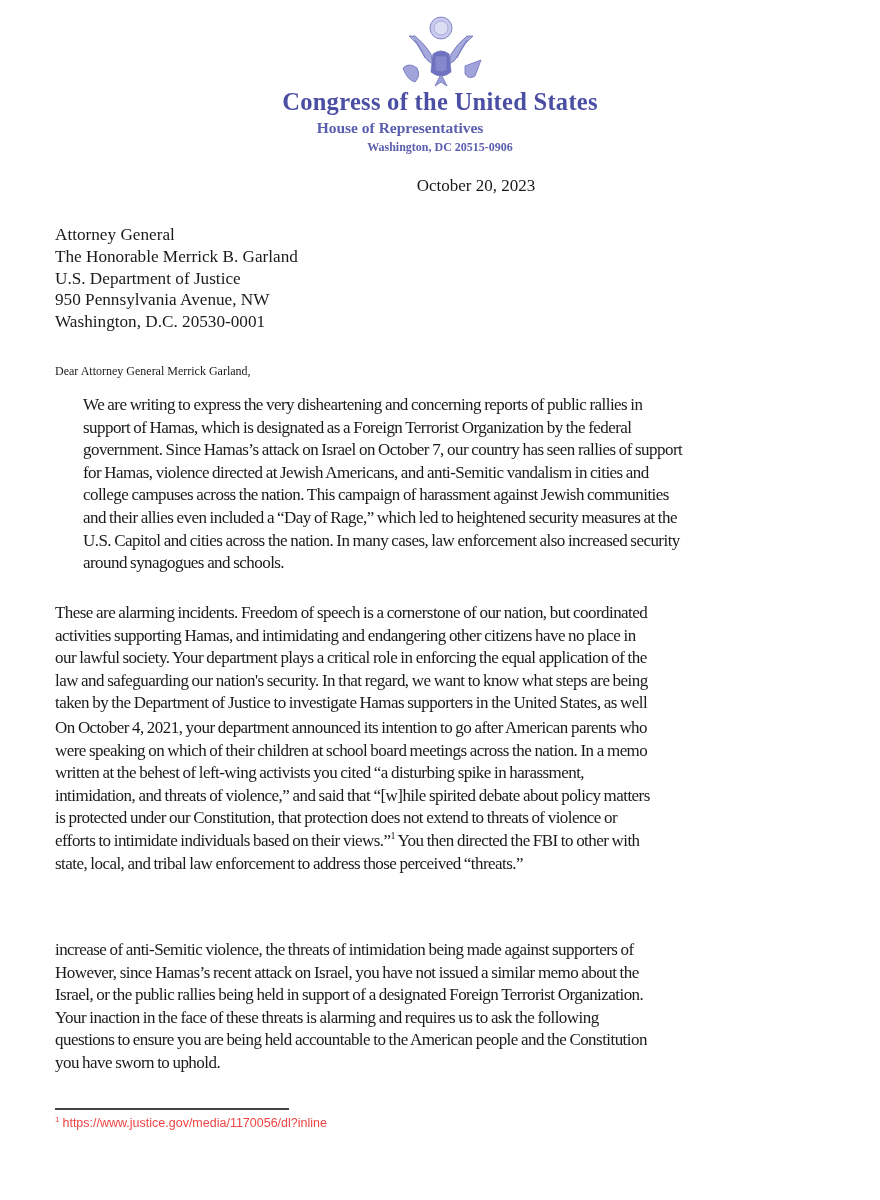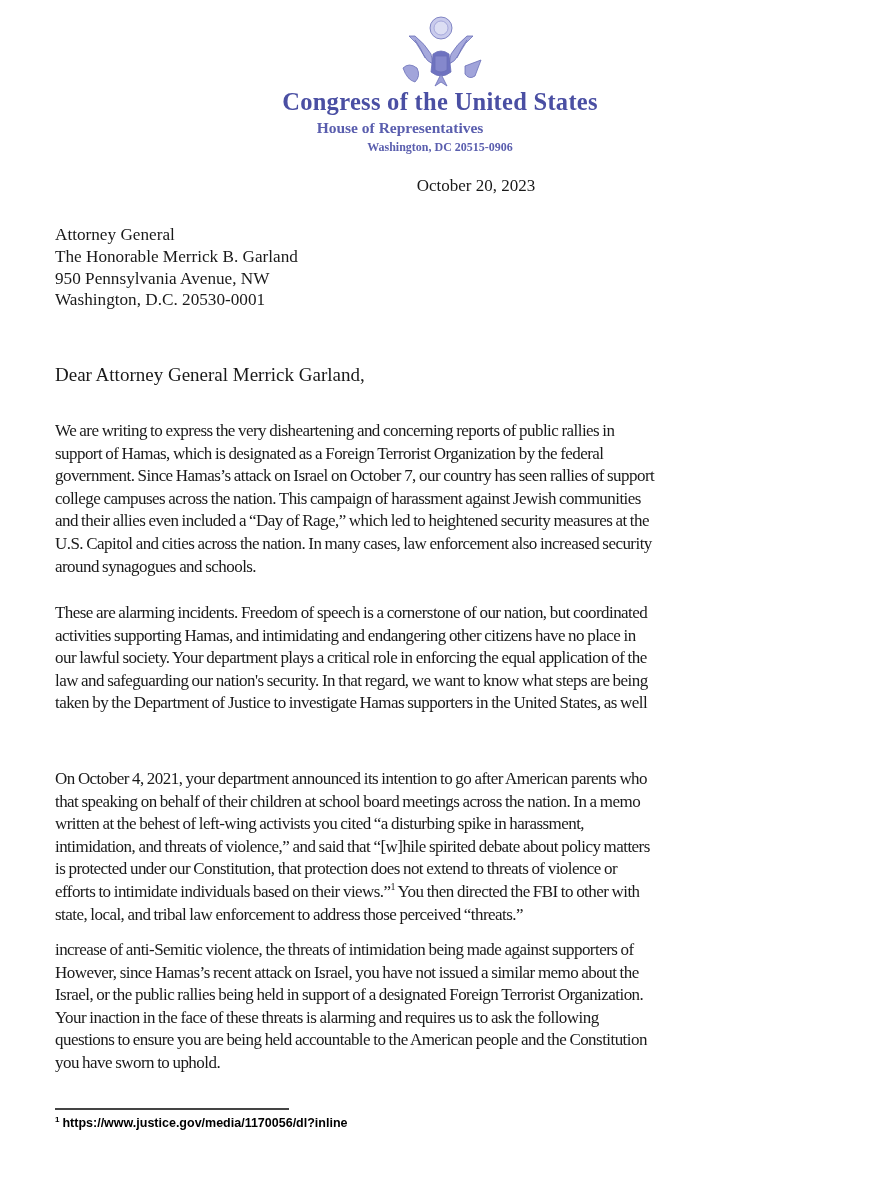--- a/index.html
+++ b/index.html
@@ -27,36 +27,36 @@
     }
     .date {
       position: absolute; left: 0; width: 880px; top: 176px;
       font-size: 17px; text-align: center; color: #1a1a1a; padding-left: 36px;
     }
     .addressee {
       position: absolute; left: 55px; top: 224px;
       font-size: 17.2px; line-height: 21.8px;
     }
     .addressee div { white-space: nowrap; }
-    .salutation { position: absolute; left: 55px; top: 364px; font-size: 19px; }
+    .salutation { position: absolute; left: 55px; top: 364px; font-size: 12px; }
     .para {
       position: absolute; left: 55px; width: 790px;
       font-size: 17px; line-height: 22.6px;
       transform-origin: left top;
     }
     .para .ln { white-space: nowrap; display: block; letter-spacing: -0.55px; word-spacing: -0.5px; }
-    #p1 { top: 420px; }
+    #p1 { top: 394px; margin-left: 28px; }
     #p2 { top: 602px; }
-    #p3 { top: 768px; }
+    #p3 { top: 717px; }
     #p4 { top: 939px; }
     sup { font-size: 10px; line-height: 0; vertical-align: 7px; }
     .fn-rule { position: absolute; left: 55px; top: 1108px; width: 234px; height: 1.5px; background: #444; }
     .footnote {
       position: absolute; left: 55px; top: 1116px;
-      font-family: "Liberation Sans", sans-serif; font-size: 12.5px; color: #000000; font-weight: bold;
+      font-family: "Liberation Sans", sans-serif; font-size: 12.5px; color: #ef4444;
     }
     .footnote sup { font-size: 8px; vertical-align: 5px; margin-right: 3px; }
   </style>
 </head>
 <body>
 
 <div class="letterhead">
   <svg class="seal" viewBox="0 0 92 76">
     <g fill="#8d90cf" stroke="#6a6eb8" stroke-width="0.8">
       <circle cx="46" cy="14" r="11" fill="#c9cbec"></circle>
@@ -75,47 +75,49 @@
   <div class="lh-title">Congress of the United States</div>
   <div class="lh-sub">House of Representatives</div>
   <div class="lh-addr">Washington, DC 20515-0906</div>
 </div>
 
 <div class="date">October 20, 2023</div>
 
 <div class="addressee">
   <div>Attorney General</div>
   <div>The Honorable Merrick B. Garland</div>
+  <div>U.S. Department of Justice</div>
   <div>950 Pennsylvania Avenue, NW</div>
   <div>Washington, D.C.  20530-0001</div>
 </div>
 
 <div class="salutation">Dear Attorney General Merrick Garland,</div>
 
 <div class="para" id="p1">
   <span class="ln">We are writing to express the very disheartening and concerning reports of public rallies in</span>
   <span class="ln">support of Hamas, which is designated as a Foreign Terrorist Organization by the federal</span>
   <span class="ln">government. Since Hamas’s attack on Israel on October 7, our country has seen rallies of support</span>
+  <span class="ln">for Hamas, violence directed at Jewish Americans, and anti-Semitic vandalism in cities and</span>
   <span class="ln">college campuses across the nation. This campaign of harassment against Jewish communities</span>
   <span class="ln">and their allies even included a “Day of Rage,” which led to heightened security measures at the</span>
   <span class="ln">U.S. Capitol and cities across the nation. In many cases, law enforcement also increased security</span>
   <span class="ln">around synagogues and schools.</span>
 </div>
 
 <div class="para" id="p2">
   <span class="ln">These are alarming incidents. Freedom of speech is a cornerstone of our nation, but coordinated</span>
   <span class="ln">activities supporting Hamas, and intimidating and endangering other citizens have no place in</span>
   <span class="ln">our lawful society. Your department plays a critical role in enforcing the equal application of the</span>
   <span class="ln">law and safeguarding our nation's security. In that regard, we want to know what steps are being</span>
   <span class="ln">taken by the Department of Justice to investigate Hamas supporters in the United States, as well</span>
 </div>
 
 <div class="para" id="p3">
   <span class="ln">On October 4, 2021, your department announced its intention to go after American parents who</span>
-  <span class="ln">that speaking on behalf of their children at school board meetings across the nation. In a memo</span>
+  <span class="ln">were speaking on which of their children at school board meetings across the nation. In a memo</span>
   <span class="ln">written at the behest of left-wing activists you cited “a disturbing spike in harassment,</span>
   <span class="ln">intimidation, and threats of violence,” and said that “[w]hile spirited debate about policy matters</span>
   <span class="ln">is protected under our Constitution, that protection does not extend to threats of violence or</span>
   <span class="ln"><span>efforts to intimidate individuals based on their views.”</span><sup>1</sup><span> You then directed the FBI to other with</span></span>
   <span class="ln">state, local, and tribal law enforcement to address those perceived “threats.”</span>
 </div>
 
 <div class="para" id="p4">
   <span class="ln">increase of anti-Semitic violence, the threats of intimidation being made against supporters of</span>
   <span class="ln">However, since Hamas’s recent attack on Israel, you have not issued a similar memo about the</span>

